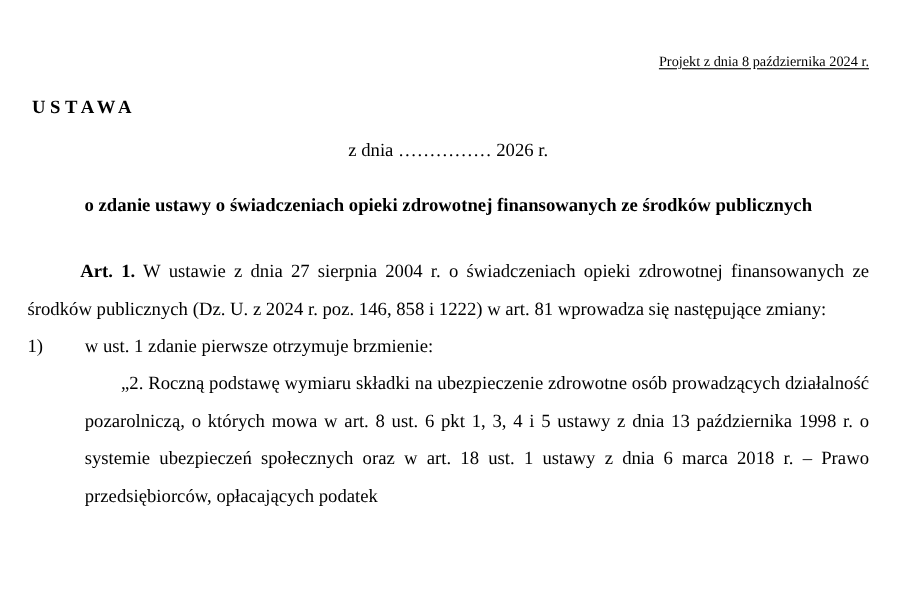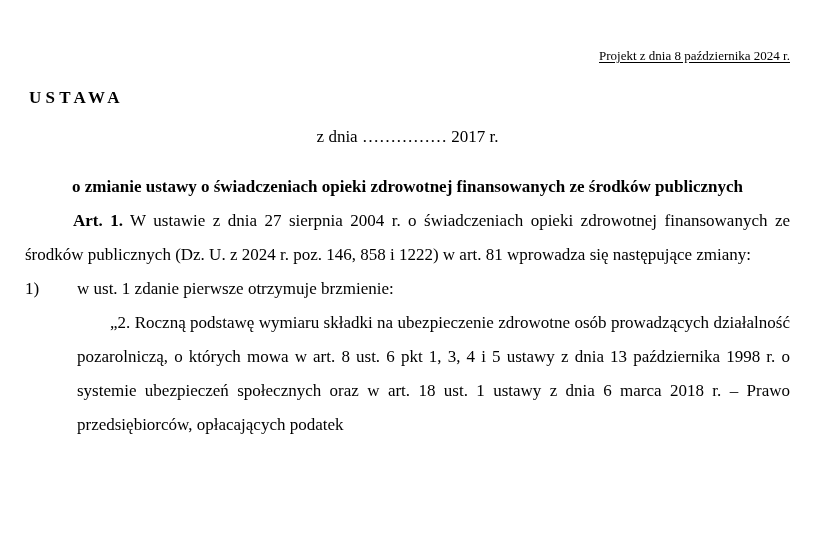--- a/index.html
+++ b/index.html
@@ -56,20 +56,21 @@
     margin-top: 21px;
     text-align: center;
     font-weight: bold;
     font-size: 17px;
     line-height: 34px;
     padding: 0 47px;
   }
 
   
   .body-block {
+    margin-top: 26px;
   }
   p.para {
     margin: 0;
     font-size: 17px;
     line-height: 34px;
     text-align: justify;
     text-justify: inter-word;
   }
   p.para.indent-first {
     text-indent: 48px;
@@ -110,23 +111,23 @@
 <body>
 
 <div class="page">
 
   <div class="doc-header">
     <span class="underlined">Projekt z dnia 8 października 2024 r.</span>
   </div>
 
   <div class="title-act">USTAWA</div>
 
-  <div class="title-date">z dnia …………… 2017 r.</div>
+  <div class="title-date">z dnia …………… 2026 r.</div>
 
-  <div class="title-subject">o zmianie ustawy o świadczeniach opieki zdrowotnej finansowanych ze środków publicznych</div>
+  <div class="title-subject">o zdanie ustawy o świadczeniach opieki zdrowotnej finansowanych ze środków publicznych</div>
 
   <div class="body-block">
 
     <p class="para indent-first">
       <span class="bold">Art. 1.</span><span> W ustawie z dnia 27 sierpnia 2004 r. o świadczeniach opieki zdrowotnej finansowanych ze środków publicznych (Dz. U. z 2024 r. poz. 146, 858 i 1222) w art. 81 wprowadza się następujące zmiany:</span>
     </p>
 
     <div class="list-item">
       <span class="marker">1)</span>
       <span class="item-text">w ust. 1 zdanie pierwsze otrzymuje brzmienie:</span>

